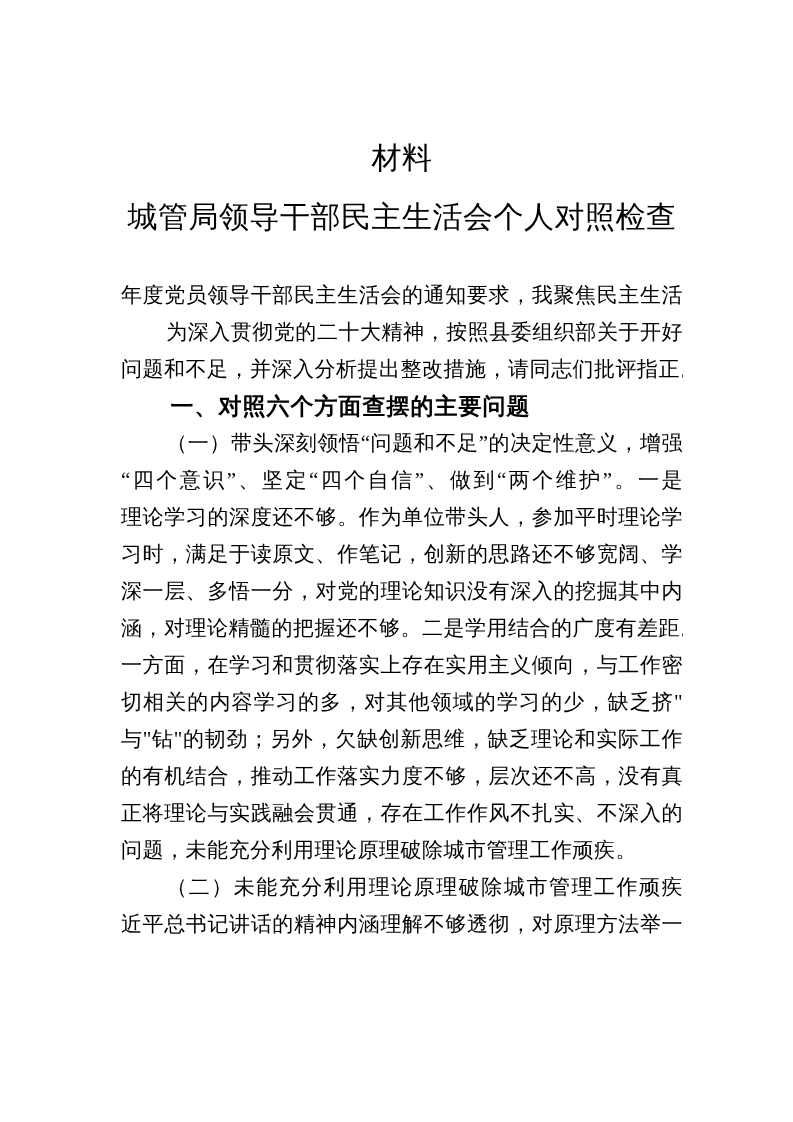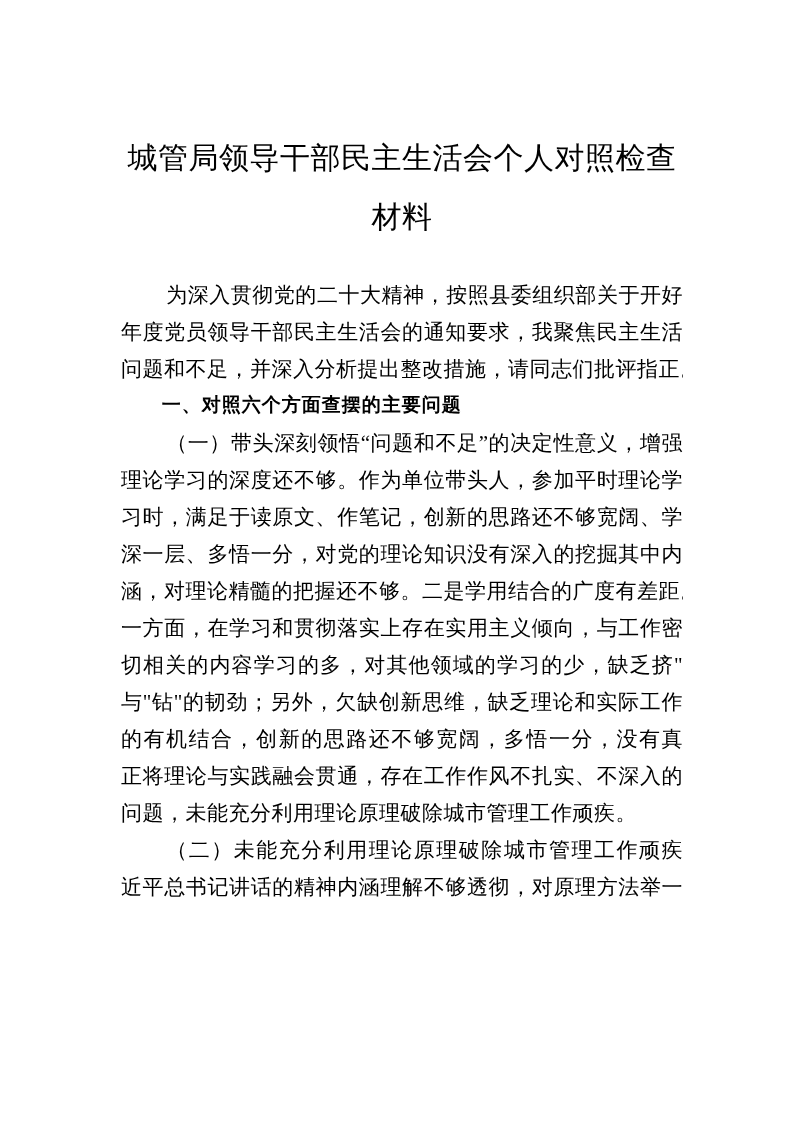--- a/index.html
+++ b/index.html
@@ -43,47 +43,48 @@
     text-align-last: justify;
     letter-spacing: 0.5px;
   }
   .line.first {
     text-indent: 2.15em;
   }
   .line.para-end {
     text-align-last: left;
   }
   .line.heading {
-    font-family: Liberation Mono, monospace;
+    font-family: Liberation Sans, sans-serif;
     font-weight: 700;
-    font-size: 19px;
+    font-size: 23px;
     text-align-last: left;
     letter-spacing: 1px;
   }
 </style>
 </head>
 <body>
 
 <div class="page">
   <div class="doc-title">
+    <div class="title-line">材料</div>
     <div class="title-line">城管局领导干部民主生活会个人对照检查</div>
-    <div class="title-line">材料</div>
   </div>
   <div class="doc-body" id="doc-body">
+      <div class="line">年度党员领导干部民主生活会的通知要求，我聚焦民主生活</div>
       <div class="line first">为深入贯彻党的二十大精神，按照县委组织部关于开好</div>
-      <div class="line">年度党员领导干部民主生活会的通知要求，我聚焦民主生活</div>
       <div class="line">问题和不足，并深入分析提出整改措施，请同志们批评指正。</div>
       <div class="line heading first para-end">一、对照六个方面查摆的主要问题</div>
       <div class="line first">（一）带头深刻领悟“问题和不足”的决定性意义，增强</div>
+      <div class="line">“四个意识”、坚定“四个自信”、做到“两个维护”。一是</div>
       <div class="line">理论学习的深度还不够。作为单位带头人，参加平时理论学</div>
       <div class="line">习时，满足于读原文、作笔记，创新的思路还不够宽阔、学</div>
       <div class="line">深一层、多悟一分，对党的理论知识没有深入的挖掘其中内</div>
       <div class="line">涵，对理论精髓的把握还不够。二是学用结合的广度有差距。</div>
       <div class="line">一方面，在学习和贯彻落实上存在实用主义倾向，与工作密</div>
       <div class="line">切相关的内容学习的多，对其他领域的学习的少，缺乏挤"</div>
       <div class="line">与"钻"的韧劲；另外，欠缺创新思维，缺乏理论和实际工作</div>
-      <div class="line">的有机结合，创新的思路还不够宽阔，多悟一分，没有真</div>
+      <div class="line">的有机结合，推动工作落实力度不够，层次还不高，没有真</div>
       <div class="line">正将理论与实践融会贯通，存在工作作风不扎实、不深入的</div>
       <div class="line para-end">问题，未能充分利用理论原理破除城市管理工作顽疾。</div>
       <div class="line first">（二）未能充分利用理论原理破除城市管理工作顽疾</div>
       <div class="line">近平总书记讲话的精神内涵理解不够透彻，对原理方法举一</div>
     </div>
 </div>
 
 </body></html>

